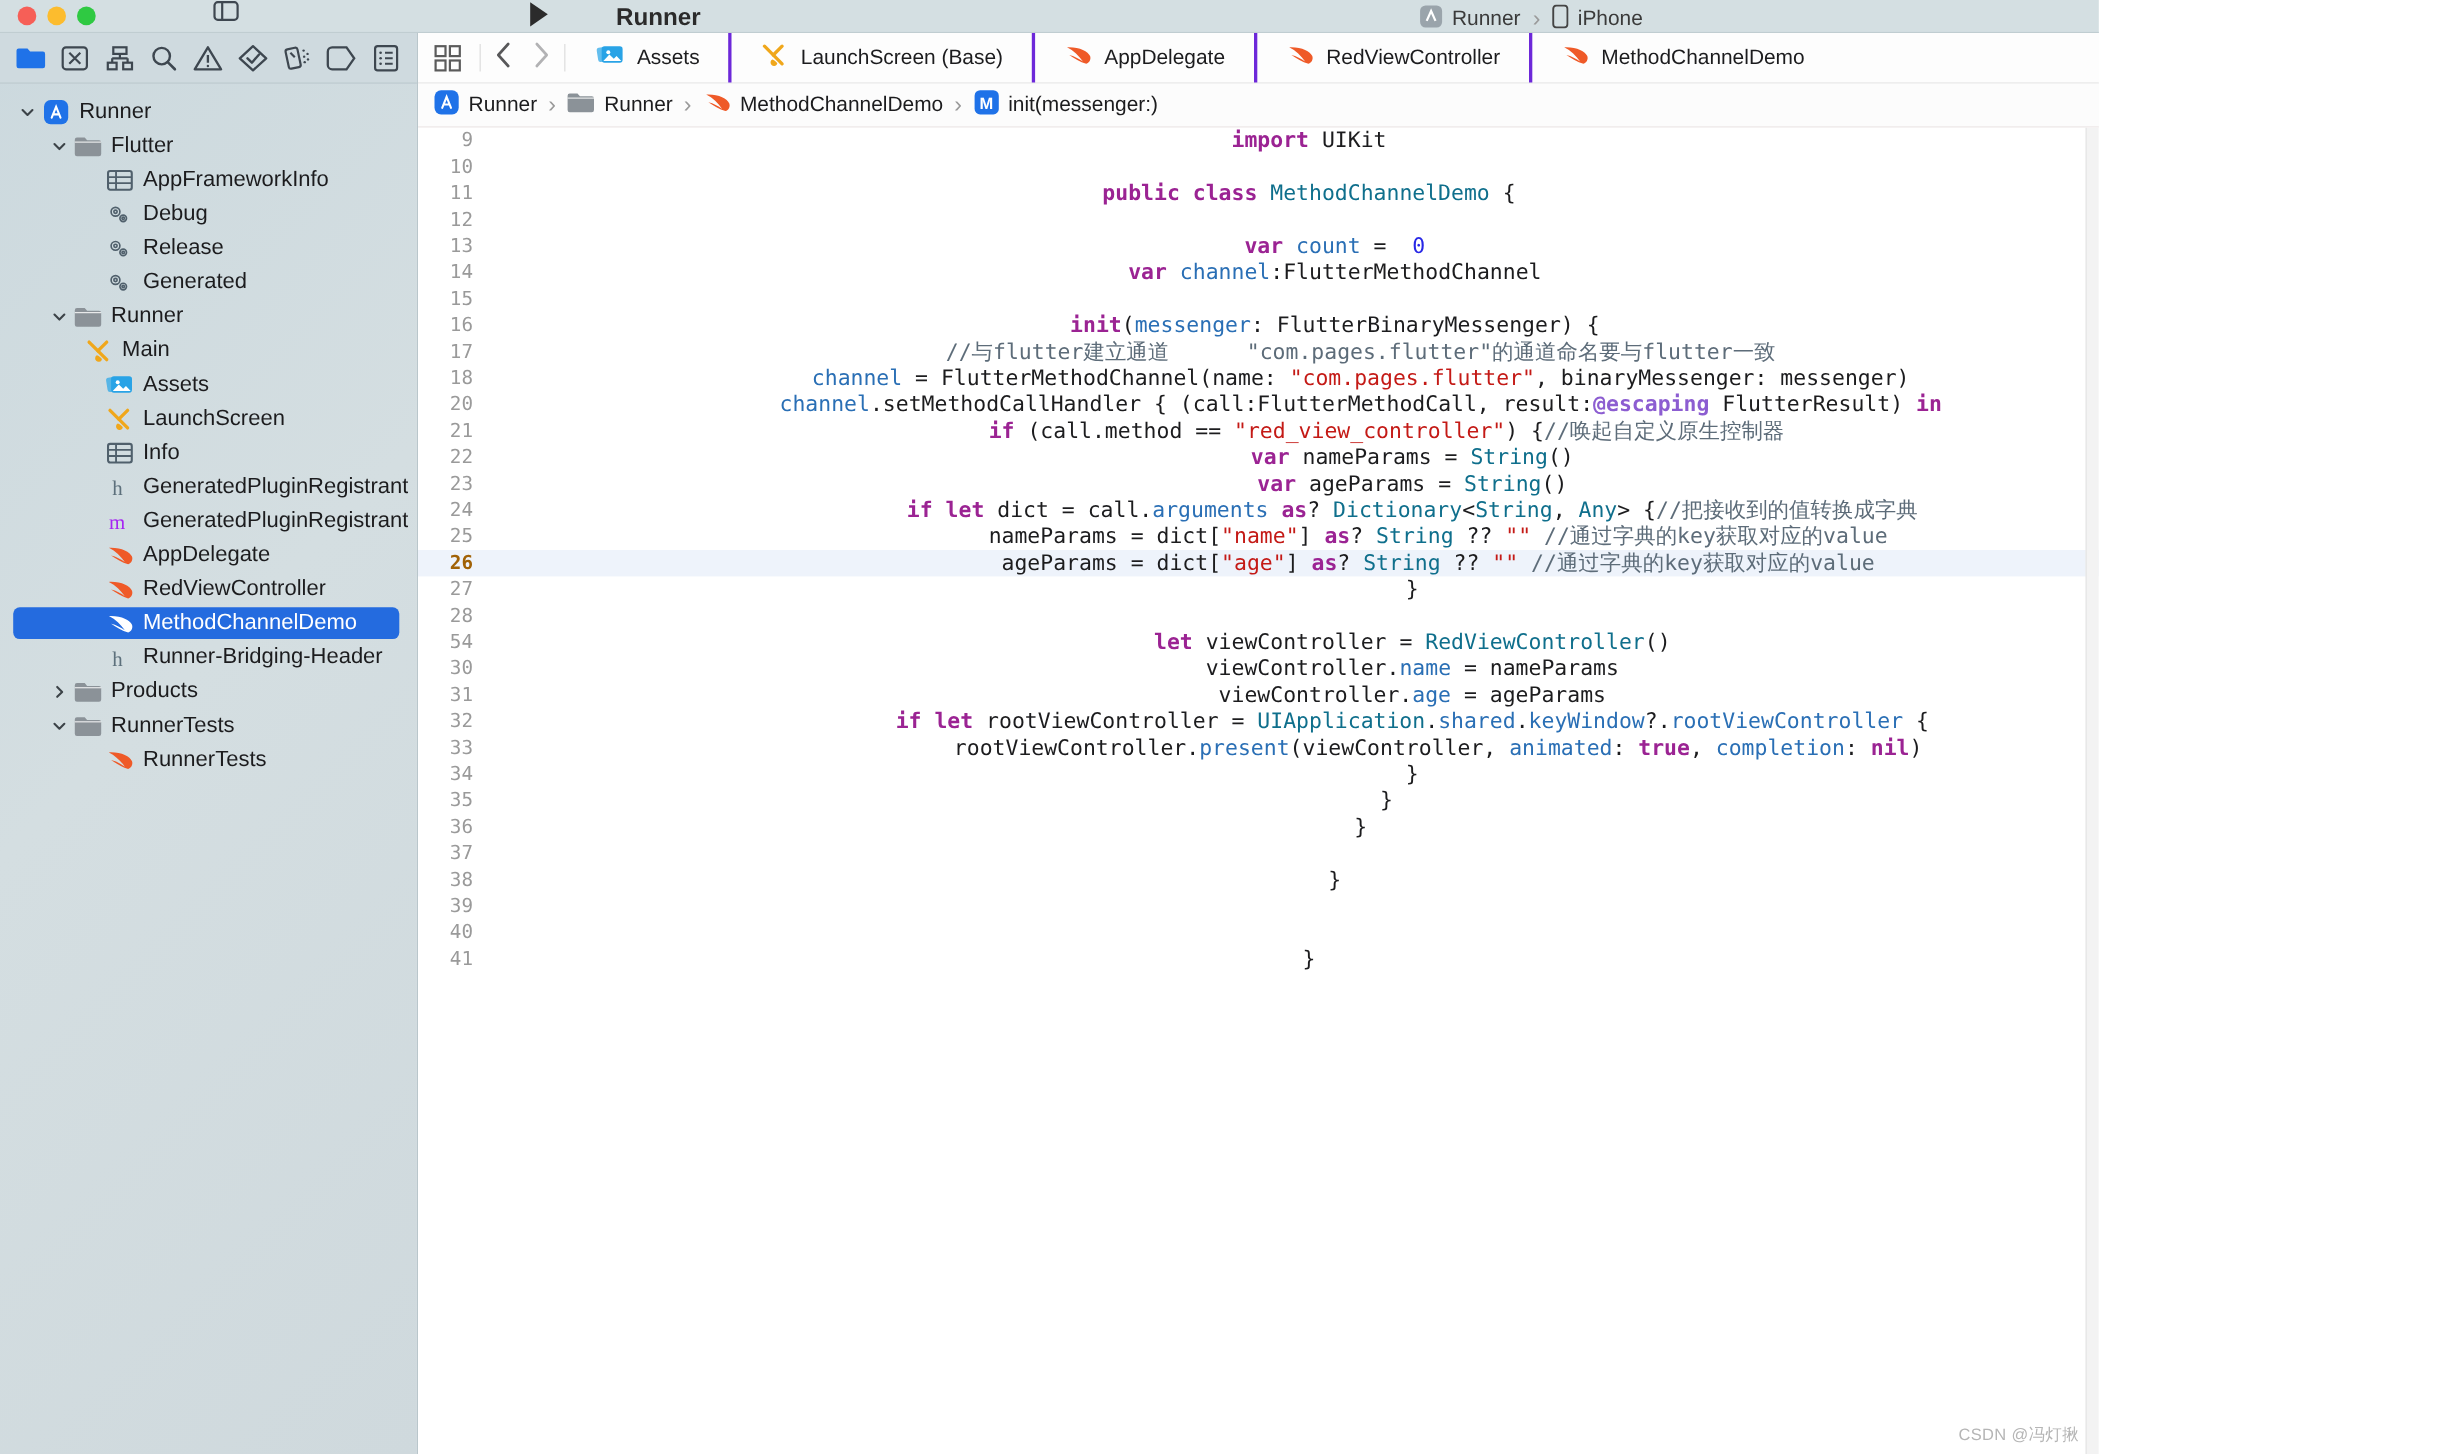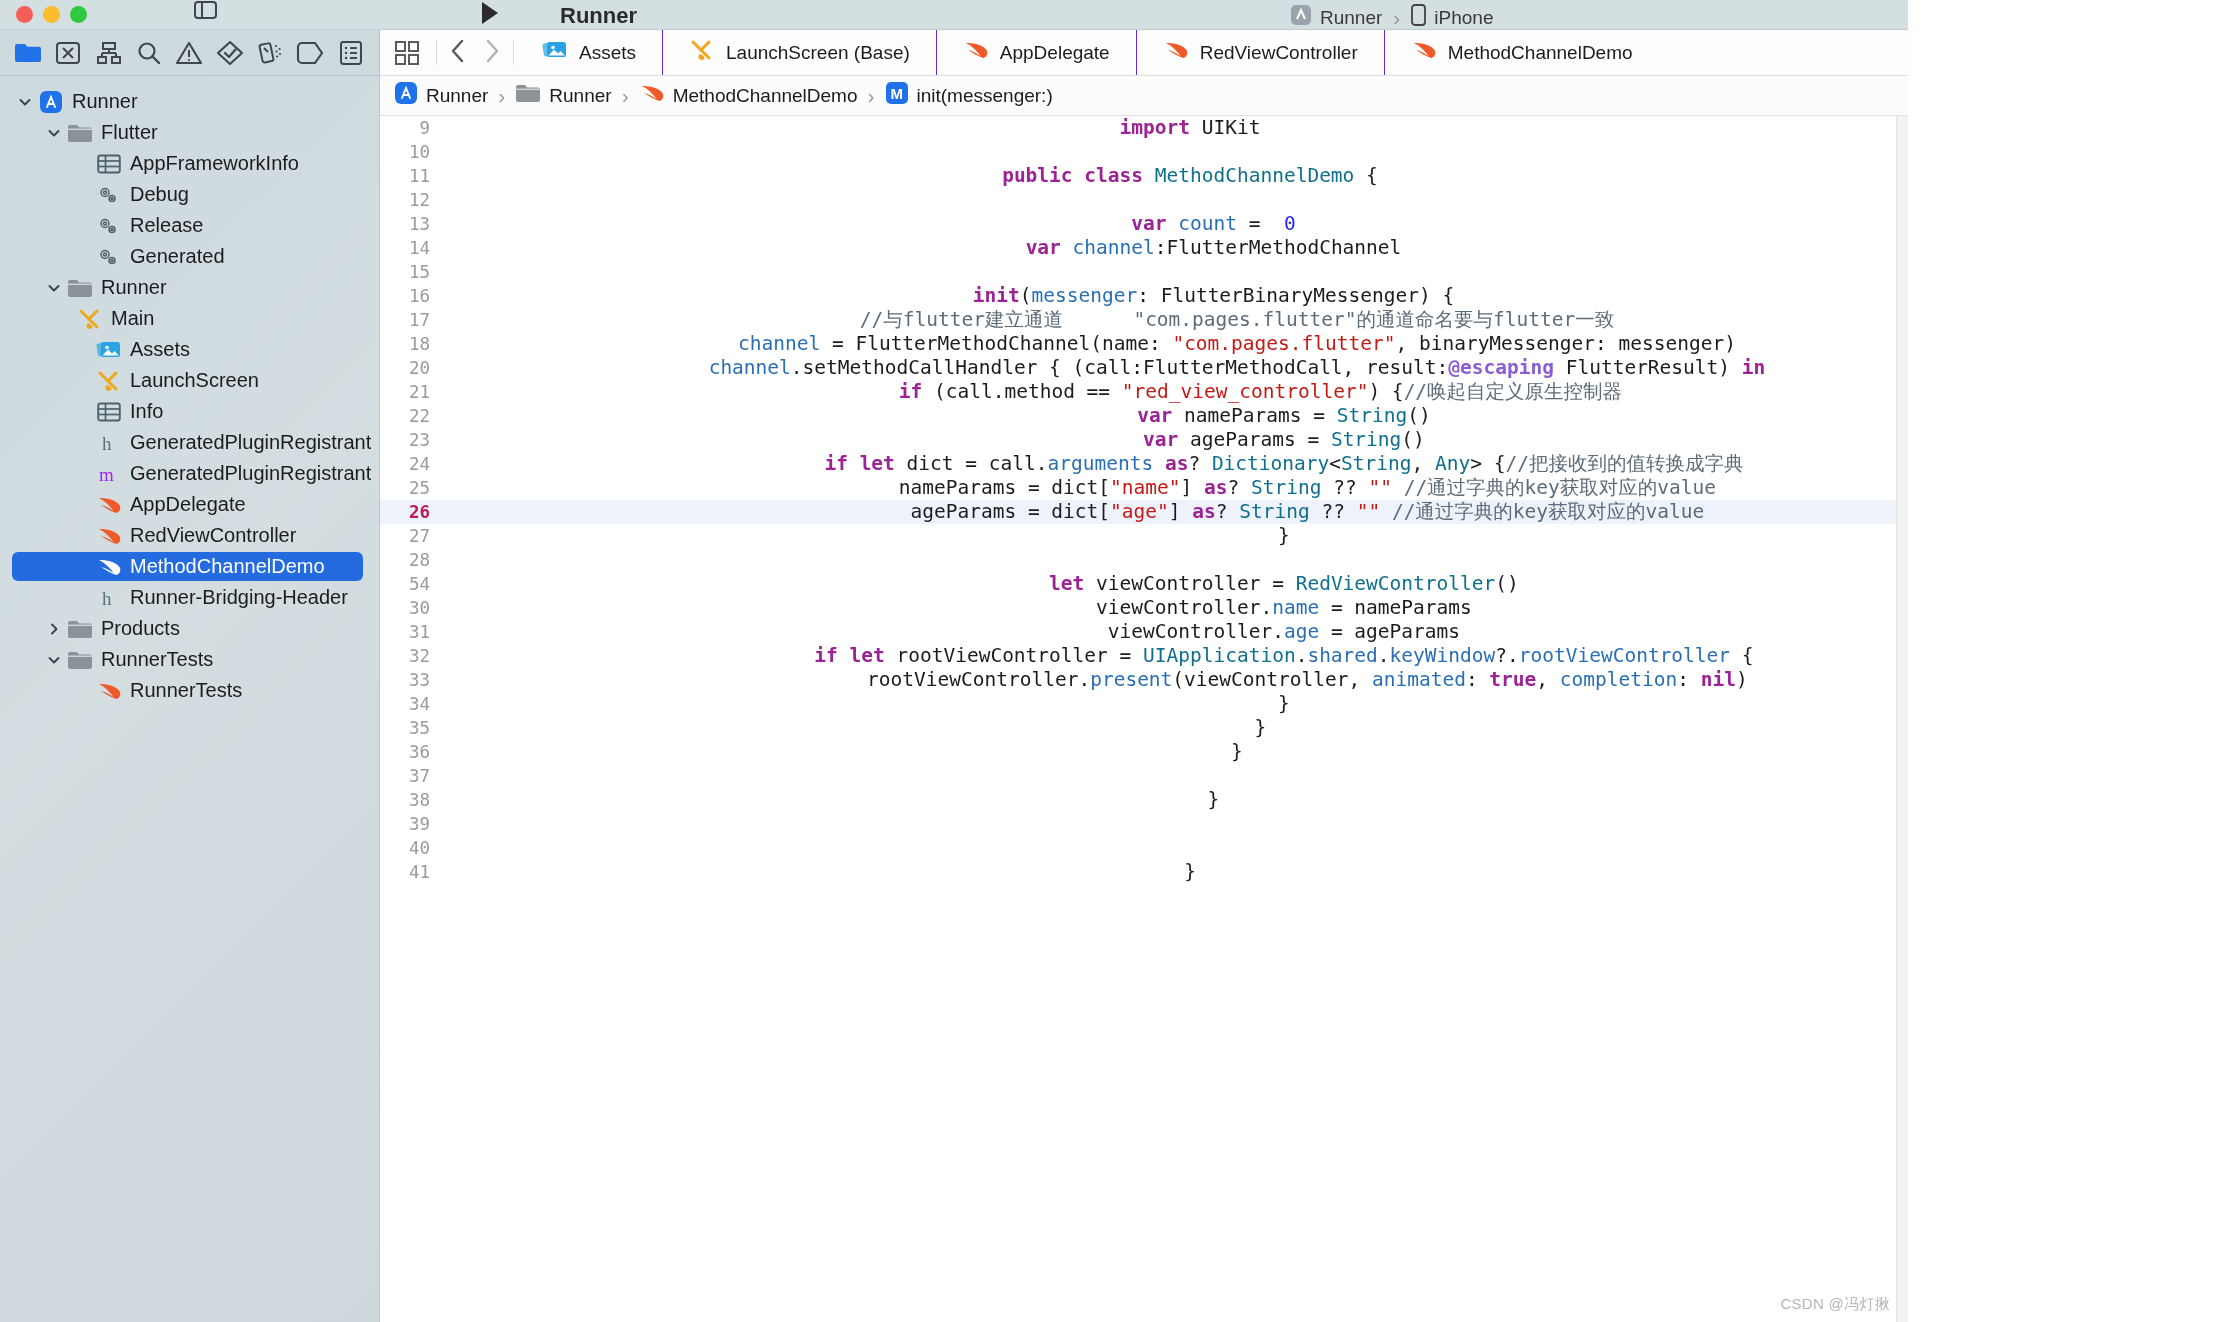--- a/index.html
+++ b/index.html
@@ -65,21 +65,21 @@
   .editor-area { flex:1 1 auto; display:flex; flex-direction:column; min-width:0; background:#fff; }
   .tabbar {
     height:46px; flex:0 0 46px; display:flex; align-items:stretch;
     background:#fdfdfd; border-bottom:1px solid #dfdfdf;
   }
   .tb-left { display:flex; align-items:center; padding:0 14px; gap:14px; }
   .tb-sep { width:1px; background:#d9d9d9; margin:10px 2px; }
   .navarrows { display:flex; align-items:center; gap:18px; padding:0 10px;}
   .tab {
     display:flex; align-items:center; gap:11px; padding:0 26px;
-    font-size:19px; color:#1c1c1e; border-left:1px solid #6d28d9;
+    font-size:19px; color:#1c1c1e; border-left:3px solid #6d28d9;
     white-space:nowrap;
   }
   .tab:first-of-type { border-left:none; }
 
   .jumpbar {
     height:40px; flex:0 0 40px; display:flex; align-items:center;
     padding-left:14px; gap:7px; background:#fcfcfc;
     border-bottom:1px solid #e6dede; font-size:19px; color:#1c1c1e;
   }
   .jb-item { display:flex; align-items:center; gap:8px; }
@@ -90,21 +90,21 @@
     font-family:"DejaVu Sans Mono","Liberation Mono",monospace;
     font-size:19.5px; line-height:24px; white-space:pre;
   }
   .cline { display:flex; height:24px; align-items:center; }
   .cline.hl { background:#eef3fb; }
   .gut {
     width:66px; flex:0 0 66px; text-align:right; padding-right:16px;
     color:#9a9a9a; font-size:17.5px;
     font-family:"DejaVu Sans Mono","Liberation Mono",monospace;
   }
-  .cline.hl .gut { color:#be185d; font-weight:700; }
+  .cline.hl .gut { color:#a16207; font-weight:700; }
   .ctext { flex:1 1 auto; padding-left:26px; color:#1c1c1e;text-align:center; }
 
   
   .k  { color:#9b2393; font-weight:700; }   
   .ty { color:#0f6f8c; }                     
   .tb { color:#1c1c1e; }                     
   .id { color:#2a6fb5;margin-top:15px; }                     
   .num{ color:#2727e6; }                     
   .st { color:#c41a16; }                     
   .cm { color:#5d6c79; }                     

